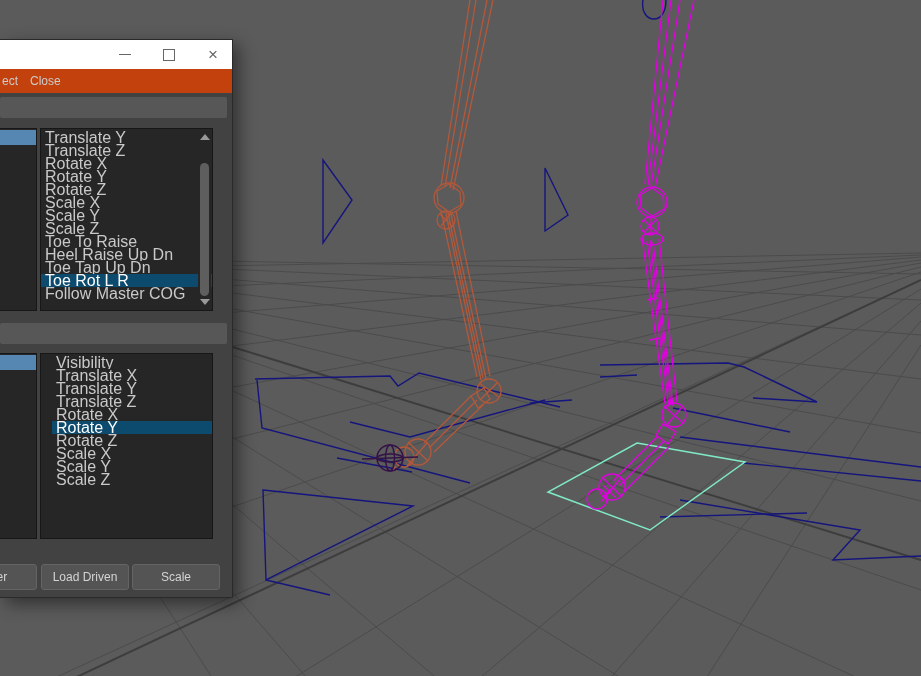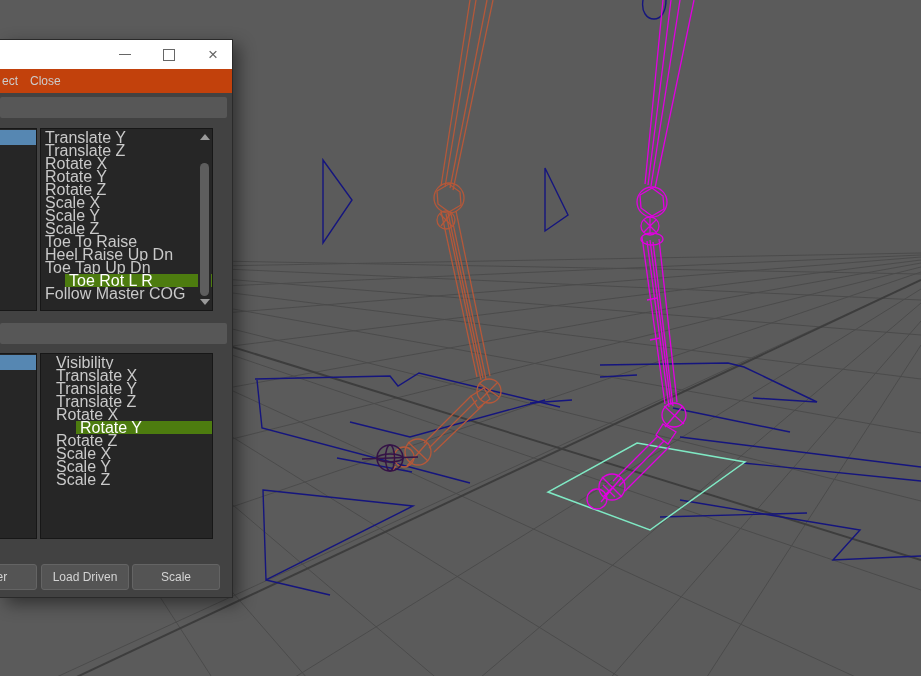--- a/index.html
+++ b/index.html
@@ -28,21 +28,21 @@
             border-left:none;box-sizing:border-box;}
   #mini1{top:88px;height:183px;}
   #mini2{top:313px;height:186px;}
   .minisel{height:15px;background:#5687b2;margin-top:1px;}
   .listbox{position:absolute;left:40px;width:173px;background:#262626;border:1px solid #171717;
            box-sizing:border-box;padding-top:2px;}
   #list1{top:88px;height:183px;}
   #list2{top:313px;height:186px;padding-left:11px;}
   .lrow{height:13px;line-height:13px;font-size:16px;color:#c9c9c9;padding-left:4px;
         white-space:nowrap;overflow:hidden;}
-  .lrow.sel{background:#4d7c0f;color:#ffffff;margin-left:24px;}
+  .lrow.sel{background:#0c4a6e;color:#ffffff;}
   
   #sb{position:absolute;right:1px;top:1px;bottom:1px;width:13px;background:#262626;}
   .sb-arrow{position:absolute;left:0;width:13px;height:14px;display:flex;align-items:center;justify-content:center;}
   .tri-up{width:0;height:0;border-left:5px solid transparent;border-right:5px solid transparent;
           border-bottom:6px solid #999;}
   .tri-dn{width:0;height:0;border-left:5px solid transparent;border-right:5px solid transparent;
           border-top:6px solid #999;}
   #sb-up{top:0;}#sb-dn{bottom:0;}
   #sb-thumb{position:absolute;left:2px;top:33px;width:9px;height:133px;background:#5e5e5e;border-radius:5px;}
   

